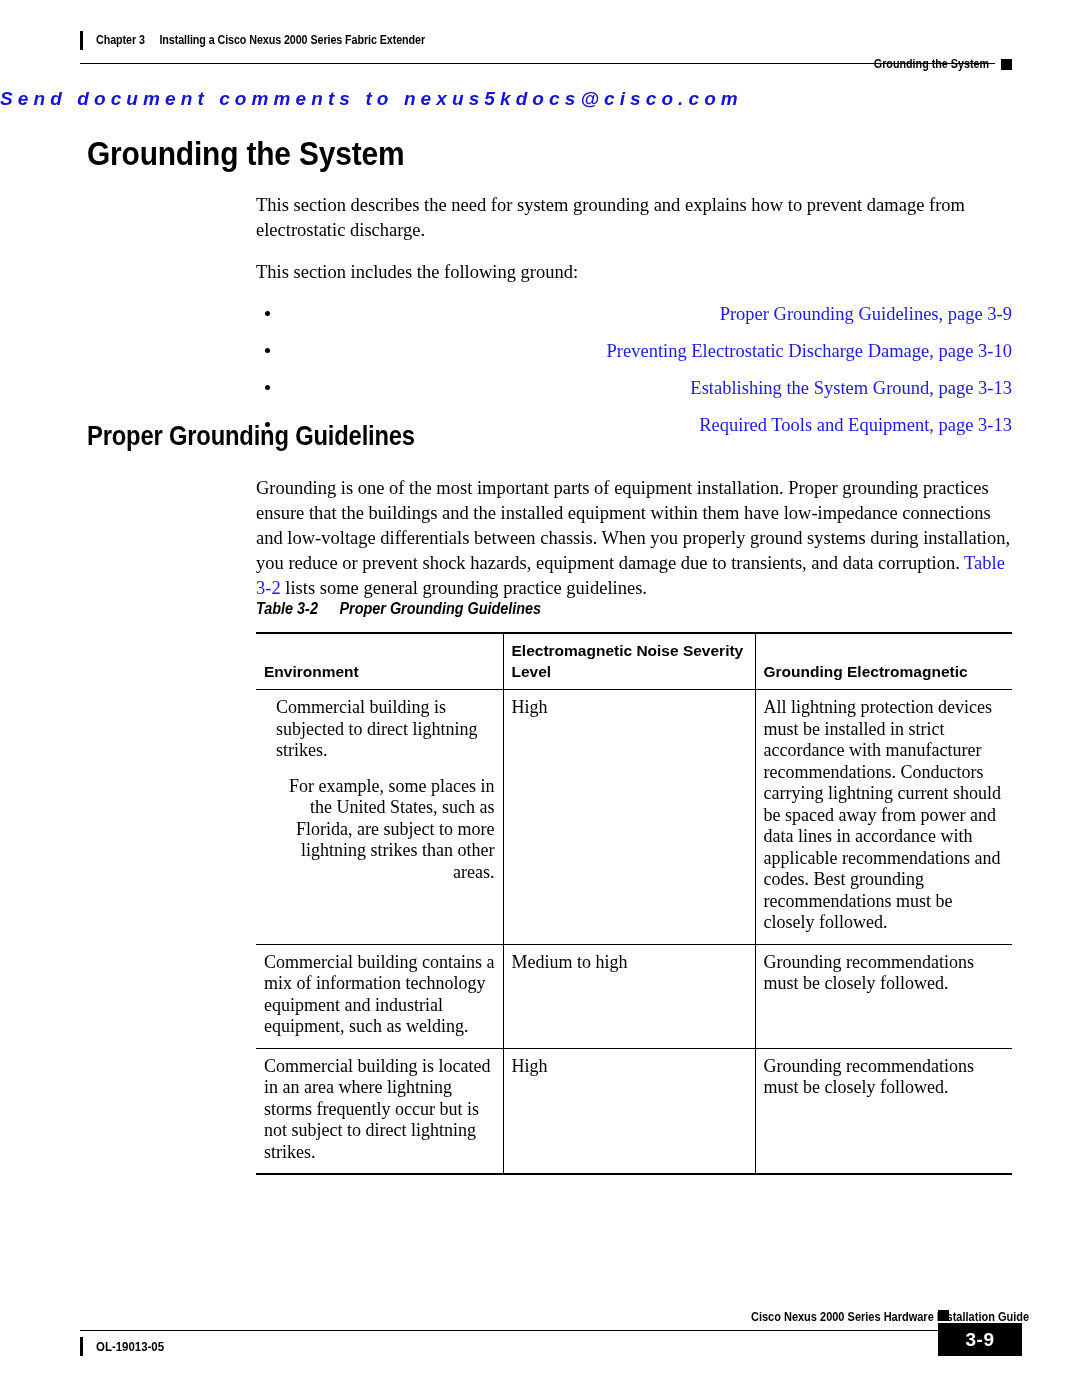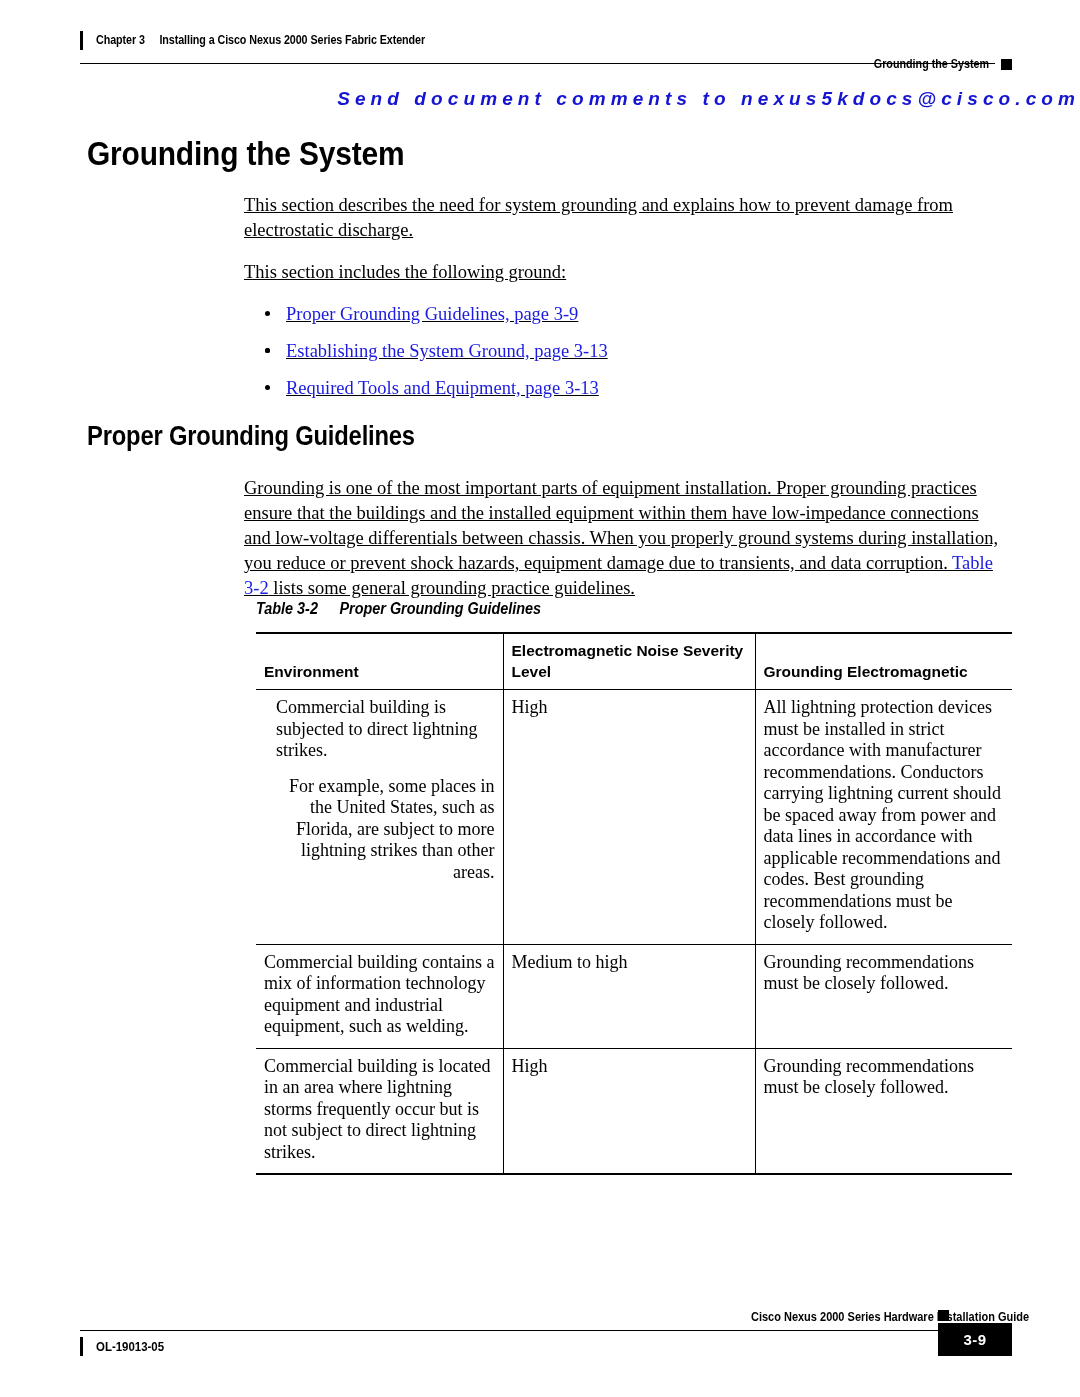--- a/index.html
+++ b/index.html
@@ -90,21 +90,21 @@
     height: 1px;
     background: #000;
   }
 
   
   .comment-banner {
     position: absolute;
     left: 0;
     top: 88px;
     width: 1080px;
-    text-align: right;
+    text-align: left;
     font-family: "Liberation Sans", sans-serif;
     font-weight: bold;
     font-style: italic;
     font-size: 19px;
     letter-spacing: 5.1px;
     color: #1414d2;
     white-space: nowrap;
   }
 
   
@@ -133,34 +133,34 @@
     line-height: 30px;
     letter-spacing: -0.2px;
     transform: scaleX(0.88);
     transform-origin: left top;
     white-space: nowrap;
   }
 
   
   .body-col {
     position: absolute;
-    left: 244px;
+    left: 256px;
     width: 756px;
-    text-decoration: underline;
   }
   p.body {
     margin: 0 0 17px 0;
     font-size: 18.5px;
     line-height: 25px;
     text-align: left;
   }
   .bullets {
     list-style: none;
-    margin: 12px;
+    margin: 0;
     padding: 0;
+    text-align: right;
   }
   .bullets li {
     position: relative;
     padding-left: 30px;
     margin-bottom: 12px;
     font-size: 18.5px;
     line-height: 25px;
   }
   .bullets li .dot {
     position: absolute;
@@ -273,30 +273,30 @@
     font-weight: bold;
     font-size: 13px;
     transform: scaleX(0.88);
     transform-origin: left center;
     white-space: nowrap;
   }
   .page-box {
     position: absolute;
     left: 938px;
     top: 1323px;
-    width: 74px;
+    width: 84px;
     height: 33px;
     background: #000;
     color: #fff;
     display: flex;
     align-items: center;
     justify-content: center;
     font-family: "Liberation Sans Narrow", "Liberation Sans", sans-serif;
     font-weight: bold;
-    font-size: 15px;
+    font-size: 19px;
     letter-spacing: 0.5px;
   }
 </style>
 </head>
 <body>
 
 <div class="page">
 
   <div class="header">
     <div class="header-left">
@@ -319,20 +319,21 @@
   <div class="body-col" style="top:193px;">
     <p class="body">This section describes the need for system grounding and explains how to prevent damage from electrostatic discharge.</p>
     <p class="body">This section includes the following ground:</p>
     <ul class="bullets">
       <li>
         <span class="dot"></span>
         <span class="xref">Proper Grounding Guidelines, page 3-9</span>
       </li>
       <li>
         <span class="dot"></span>
+        <span class="xref">Preventing Electrostatic Discharge Damage, page 3-10</span>
       </li>
       <li>
         <span class="dot"></span>
         <span class="xref">Establishing the System Ground, page 3-13</span>
       </li>
       <li>
         <span class="dot"></span>
         <span class="xref">Required Tools and Equipment, page 3-13</span>
       </li>
     </ul>

